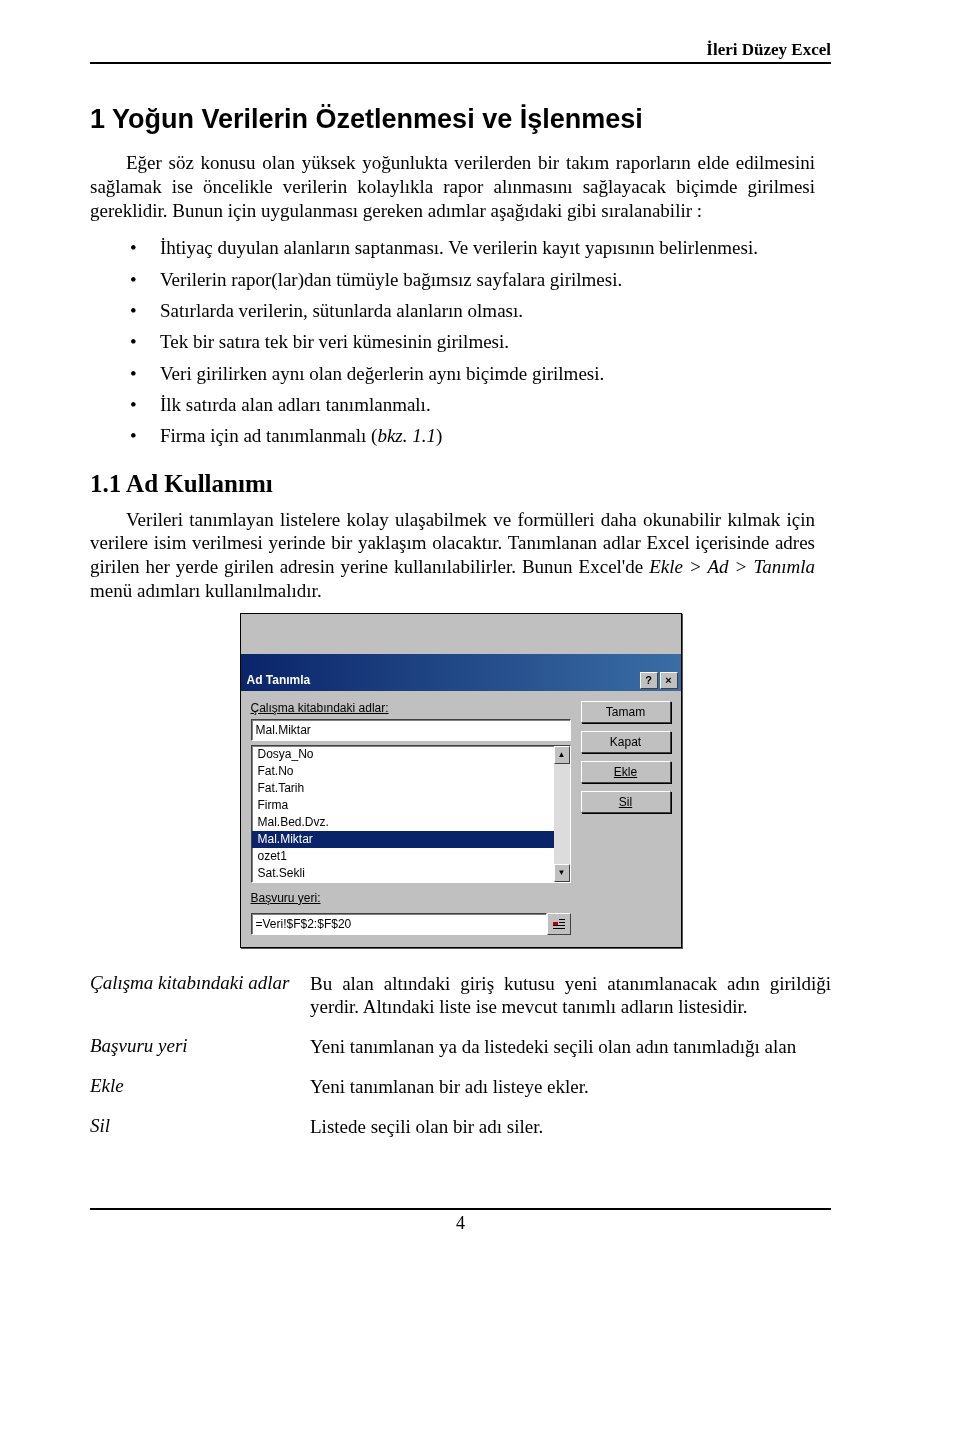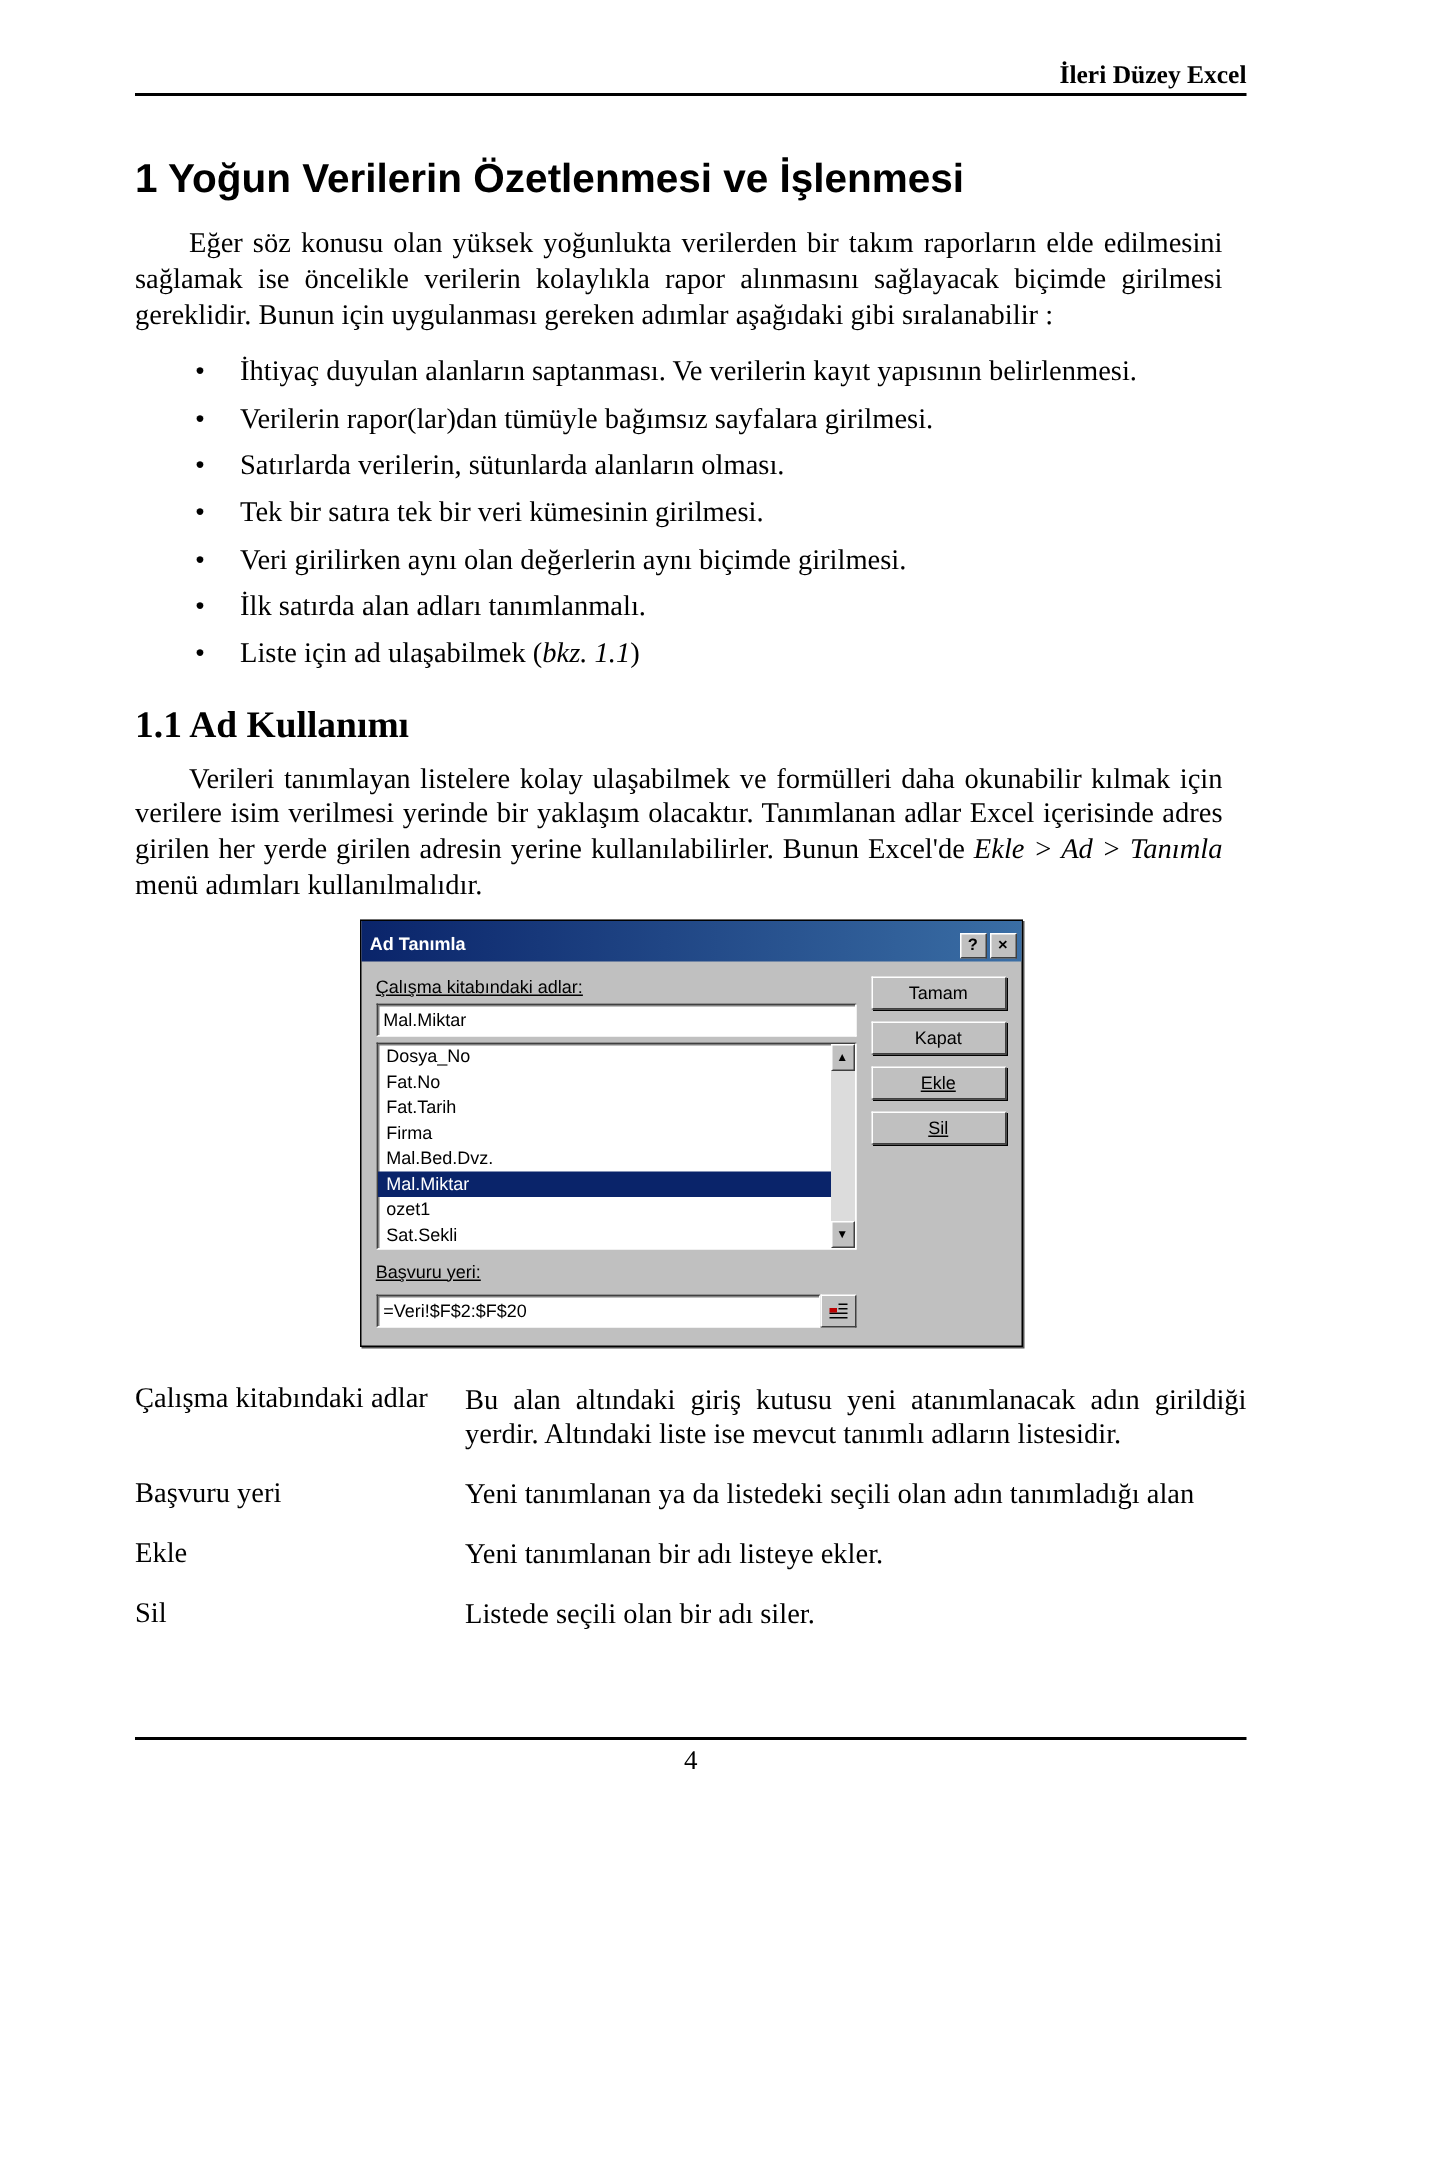--- a/index.html
+++ b/index.html
@@ -69,24 +69,26 @@
     background: #c0c0c0;
     border: 1px solid #000;
     font-family: Tahoma, Arial, sans-serif;
     font-size: 12px;
     box-shadow: 1px 1px 0 #555;
   }
   .titlebar {
     background: linear-gradient(to right, #0a246a, #3a6ea5);
     color: #fff;
     display: flex;
+    align-items: center;
     justify-content: space-between;
-    padding: 8px 3px 2px 6px;
-    font-weight: bold;
-    font-size: 12px;
+    padding: 18px 3px 2px 6px;
+    font-weight: bold;
+    font-size: 12px;
+    margin-top: 40px;
   }
   .titlebar-buttons { display: flex; gap: 2px; }
   .tb-btn {
     width: 16px; height: 15px;
     background: #c0c0c0;
     border-top: 1px solid #fff;
     border-left: 1px solid #fff;
     border-right: 1px solid #404040;
     border-bottom: 1px solid #404040;
     display: flex; align-items: center; justify-content: center;
@@ -203,20 +205,21 @@
   .defs {
     margin-top: 22px;
     font-size: 19px;
   }
   .def-row {
     display: flex;
     margin-bottom: 16px;
   }
   .def-term {
     width: 220px;
+    font-style: italic;
     flex-shrink: 0;
   }
   .def-body {
     flex: 1;
     text-align: justify;
     line-height: 1.25;
   }
 
   .footer {
     border-top: 2px solid #000;
@@ -240,21 +243,21 @@
   <p class="body">Eğer söz konusu olan yüksek yoğunlukta verilerden bir takım raporların elde edilmesini sağlamak ise öncelikle verilerin kolaylıkla rapor alınmasını sağlayacak biçimde girilmesi gereklidir. Bunun için uygulanması gereken adımlar aşağıdaki gibi sıralanabilir :</p>
 
   <ul class="bullets">
     <li>İhtiyaç duyulan alanların saptanması. Ve verilerin kayıt yapısının belirlenmesi.</li>
     <li>Verilerin rapor(lar)dan tümüyle bağımsız sayfalara girilmesi.</li>
     <li>Satırlarda verilerin, sütunlarda alanların olması.</li>
     <li>Tek bir satıra tek bir veri kümesinin girilmesi.</li>
     <li>Veri girilirken aynı olan değerlerin aynı biçimde girilmesi.</li>
     <li>İlk satırda alan adları tanımlanmalı.</li>
     <li>
-      <span>Liste için ad ulaşabilmek (</span><span class="italic">bkz. 1.1</span><span>)</span>
+      <span>Firma için ad tanımlanmalı (</span><span class="italic">bkz. 1.1</span><span>)</span>
     </li>
   </ul>
 
   <h2 class="subsection-title">1.1  Ad Kullanımı</h2>
 
   <p class="body">
     <span>Verileri tanımlayan listelere kolay ulaşabilmek ve formülleri daha okunabilir kılmak için verilere isim verilmesi yerinde bir yaklaşım olacaktır. Tanımlanan adlar Excel içerisinde adres girilen her yerde girilen adresin yerine kullanılabilirler. Bunun Excel'de </span><span class="italic">Ekle &gt; Ad &gt; Tanımla</span><span> menü adımları kullanılmalıdır.</span>
   </p>
 
   <div class="dialog">

